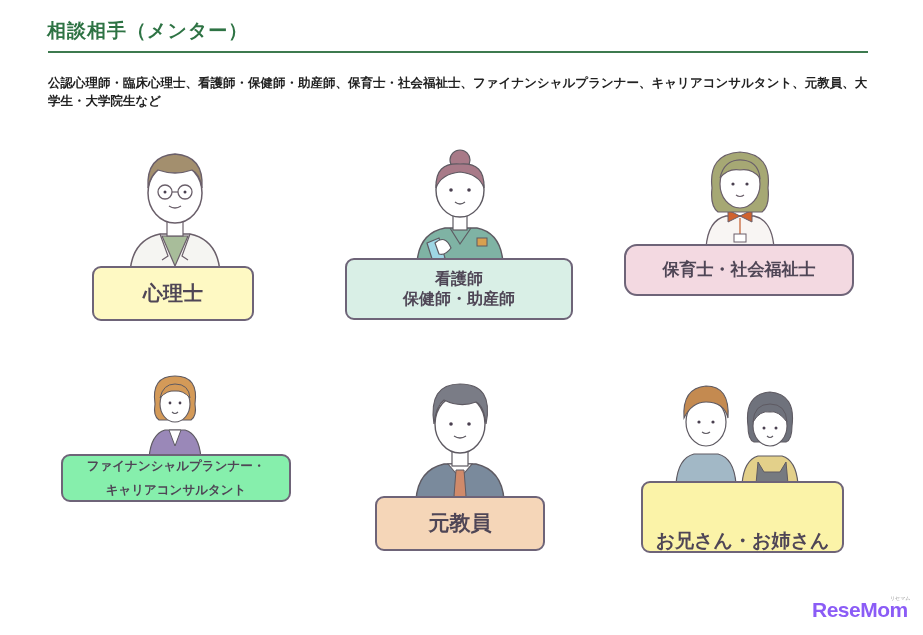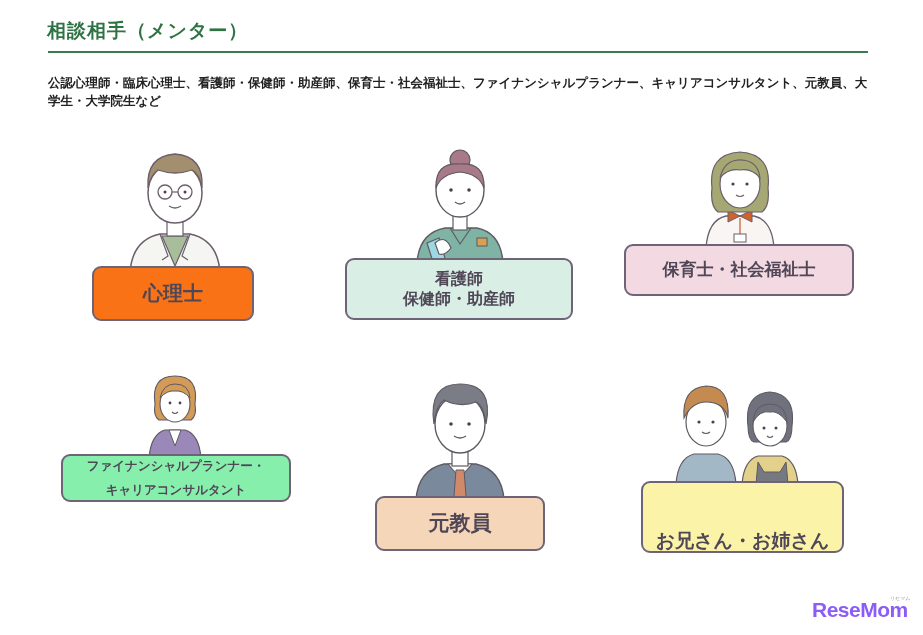--- a/index.html
+++ b/index.html
@@ -35,21 +35,21 @@
     <rect x="47" y="70" width="16" height="18" fill="#fff" stroke="#6a5f6a" stroke-width="1.2"></rect>
     <ellipse cx="55" cy="45" rx="27" ry="30" fill="#fff" stroke="#6a5f6a" stroke-width="1.5"></ellipse>
     <path d="M28 40 Q26 8 55 6 Q84 8 82 40 Q80 26 72 22 Q55 28 38 22 Q30 28 28 40 Z" fill="#a38f6e" stroke="#6a5f6a" stroke-width="1.3"></path>
     <circle cx="45" cy="44" r="7" fill="none" stroke="#6a5f6a" stroke-width="1.3"></circle>
     <circle cx="65" cy="44" r="7" fill="none" stroke="#6a5f6a" stroke-width="1.3"></circle>
     <line x1="52" y1="44" x2="58" y2="44" stroke="#6a5f6a" stroke-width="1.2"></line>
     <circle cx="45" cy="44" r="1.5" fill="#4a4050"></circle>
       <circle cx="65" cy="44" r="1.5" fill="#4a4050"></circle>
     <path d="M49 58 Q55 62 61 58" fill="none" stroke="#6a5f6a" stroke-width="1.3"></path>
   </svg>
-  <div class="label" style="left:92px;top:266px;width:162px;height:55px;background:#f97316;font-size:20px;">
+  <div class="label" style="left:92px;top:266px;width:162px;height:55px;background:#fef9c3;font-size:20px;">
     <span>心理士</span>
   </div>
 </div>
 
 <div class="card">
   <svg class="fig" style="left:405px;top:148px" width="110" height="115" viewBox="0 0 110 115">
     <path d="M12 115 Q14 85 40 80 L72 80 Q96 85 98 115 Z" fill="#7fb3a4" stroke="#5e5a62" stroke-width="1.4"></path>
     <path d="M45 80 L55 96 L66 80" fill="none" stroke="#5e5a62" stroke-width="1.2"></path>
     <rect x="72" y="90" width="10" height="8" fill="#d8a050" stroke="#5e5a62" stroke-width="1"></rect>
     <path d="M22 95 L34 90 L40 110 L28 114 Z" fill="#9ed6e4" stroke="#5e5a62" stroke-width="1.2"></path>
@@ -74,21 +74,21 @@
     <path d="M28 62 L40 68 L28 74 Z M52 62 L40 68 L52 74 Z" fill="#d0622e" stroke="#6a5f6a" stroke-width="1"></path>
     <line x1="40" y1="70" x2="40" y2="86" stroke="#c45a2a" stroke-width="1.2"></line>
     <rect x="34" y="86" width="12" height="8" fill="#fff" stroke="#6a5f6a" stroke-width="1"></rect>
     <path d="M12 40 Q8 6 40 4 Q72 6 68 40 Q70 58 62 64 L18 64 Q10 58 12 40 Z" fill="#a6a874" stroke="#6a5f6a" stroke-width="1.2"></path>
     <ellipse cx="40" cy="36" rx="20" ry="24" fill="#fff" stroke="#6a5f6a" stroke-width="1.2"></ellipse>
     <path d="M20 30 Q24 12 40 12 Q58 12 60 30 Q52 20 40 22 Q28 20 20 30 Z" fill="#a6a874" stroke="#6a5f6a" stroke-width="1.1"></path>
     <circle cx="33" cy="36" r="1.6" fill="#4a4050"></circle>
       <circle cx="47" cy="36" r="1.6" fill="#4a4050"></circle>
     <path d="M36 47 Q40 50 44 47" fill="none" stroke="#6a5f6a" stroke-width="1.2"></path>
   </svg>
-  <div class="label" style="left:624px;top:244px;width:230px;height:52px;background:#f3d9e1;font-size:17px;">
+  <div class="label" style="left:624px;top:244px;width:230px;height:52px;background:#f3d9e1;font-size:17px;border-radius:13px;">
     <span>保育士・社会福祉士</span>
   </div>
 </div>
 
 <div class="card">
   <svg class="fig" style="left:145px;top:374px" width="60" height="84" viewBox="0 0 60 84">
     <path d="M4 84 Q6 60 20 56 L40 56 Q54 60 56 84 Z" fill="#9a88b8" stroke="#5e5a62" stroke-width="1.2"></path>
     <path d="M24 56 L30 72 L36 56 Z" fill="#fff" stroke="#5e5a62" stroke-width="1"></path>
     <path d="M10 30 Q6 2 30 2 Q54 2 50 30 Q52 42 46 46 L14 46 Q8 42 10 30 Z" fill="#d49a58" stroke="#5e5a62" stroke-width="1.1"></path>
     <ellipse cx="30" cy="30" rx="15" ry="18" fill="#fff" stroke="#5e5a62" stroke-width="1.1"></ellipse>

